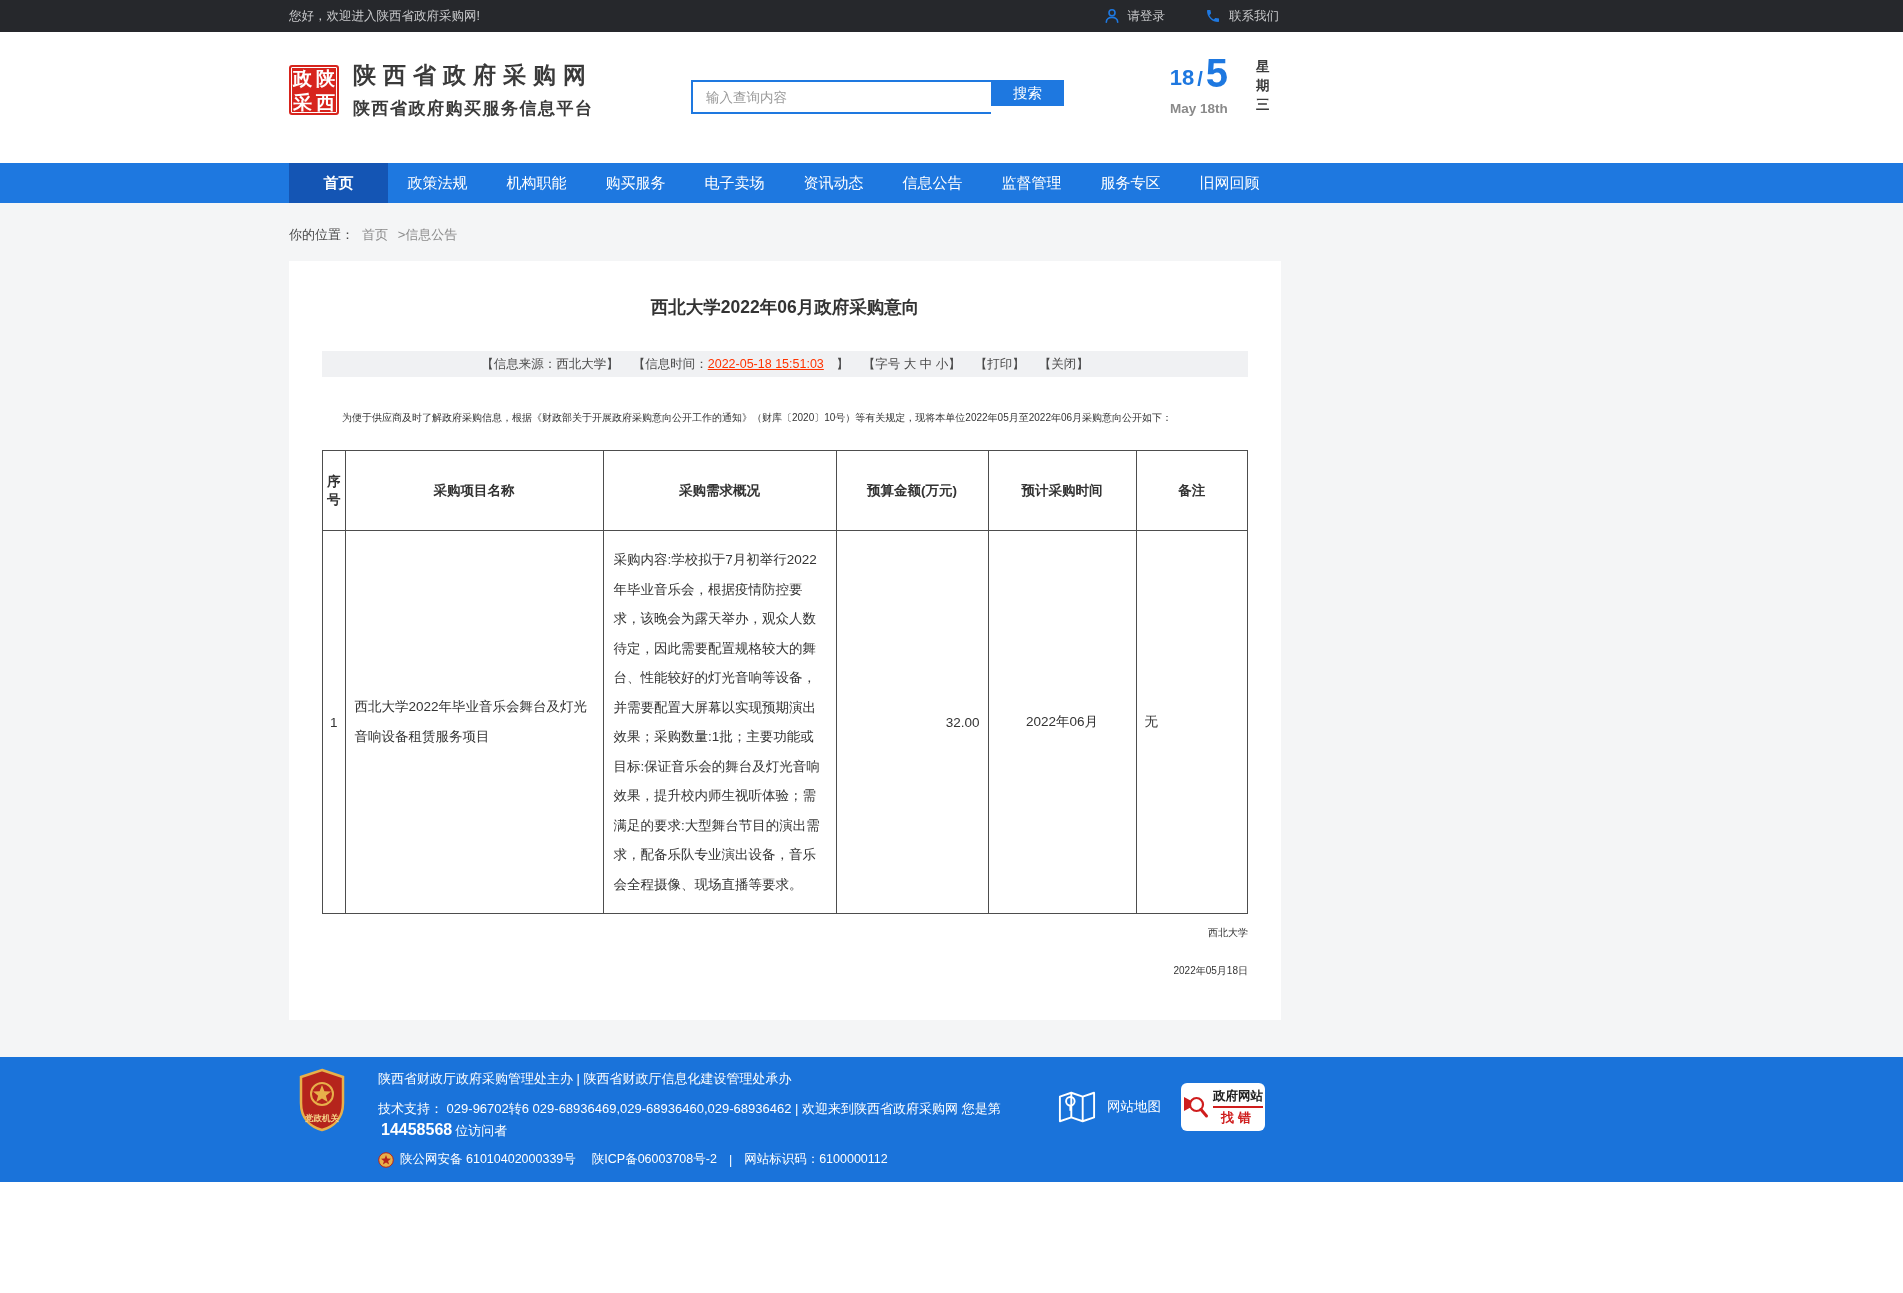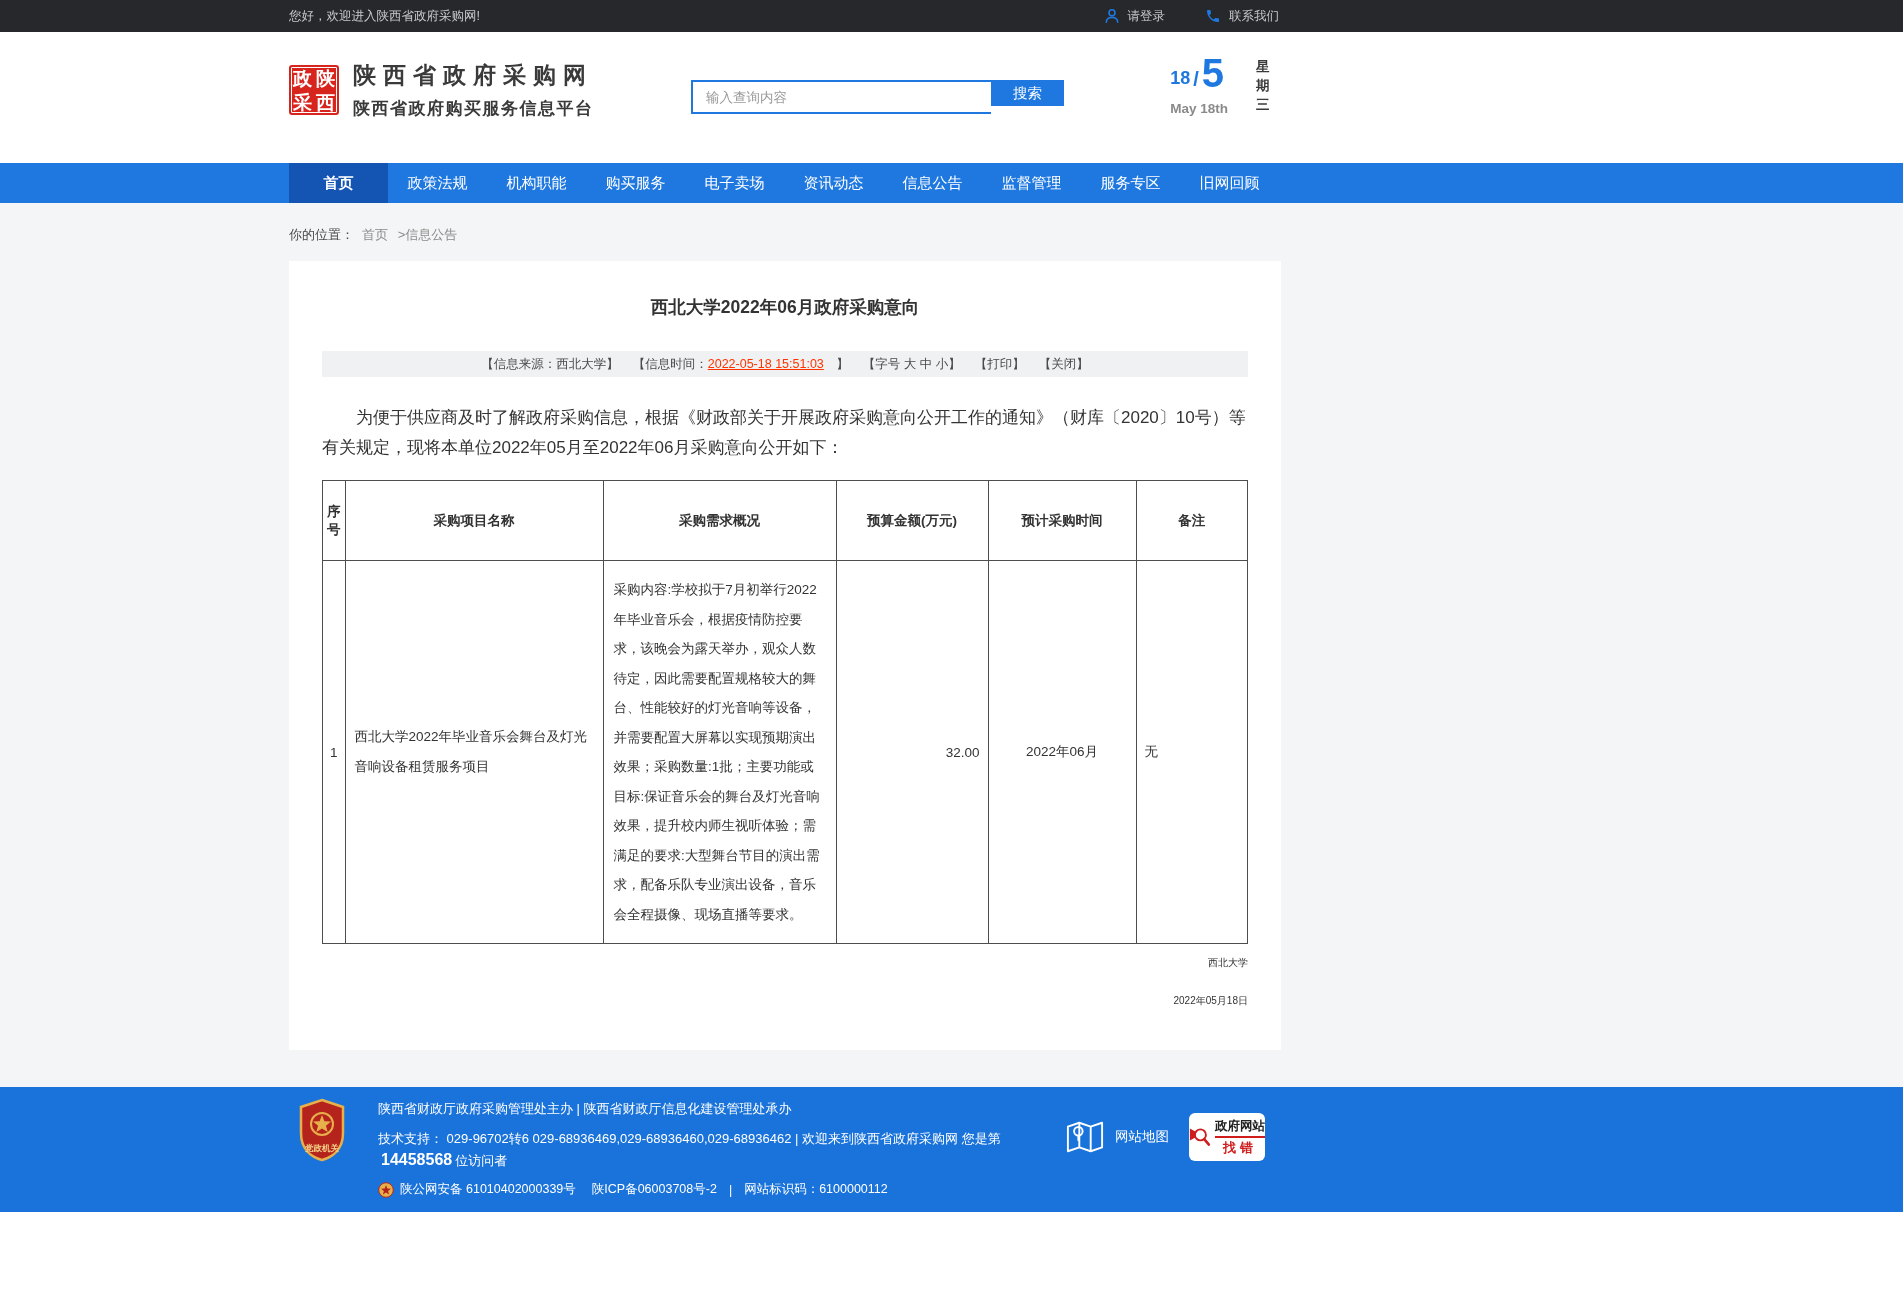--- a/index.html
+++ b/index.html
@@ -19,21 +19,21 @@
   .logo { position:absolute; left:0; top:28px; display:flex; gap:14px; align-items:center; cursor:pointer; }
   .seal { width:50px; height:50px; background:#d7241d; color:#fff; display:grid; grid-template-columns:1fr 1fr; font-weight:bold; font-size:19px; line-height:24px; text-align:center; border-radius:3px; border:2px solid #d7241d; box-shadow:inset 0 0 0 1px #fff; }
   .site-title { font-size:23px; font-weight:bold; color:#3a3a3a; letter-spacing:7px; white-space:nowrap; }
   .site-subtitle { font-size:17px; font-weight:bold; color:#3a3a3a; margin-top:6px; letter-spacing:1.5px; }
   .search { position:absolute; left:402px; top:48px; display:flex; height:34px; }
   .search-input { width:300px; height:34px; border:2px solid #1e78e0; border-right:none; padding:0 13px; font-size:13.5px; outline:none; color:#333; font-family:inherit; }
   .search-input::placeholder { color:#999; }
   .search-btn { width:73px; height:26px; background:#1e78e0; color:#fff; border:none; font-size:14.5px; cursor:pointer; font-family:inherit; }
   .datebox { position:absolute; right:10px; top:22px; display:flex; gap:28px; }
   .date-num { color:#1e78e0; font-weight:bold; display:flex; align-items:flex-end; }
-  .dd { font-size:18px; line-height:28px; }
+  .dd { font-size:22px; line-height:28px; }
   .ds { font-size:20px; line-height:26px; margin:0 3px; }
   .dm { font-size:40px; line-height:38px; }
   .date-en { color:#8a8a8a; font-weight:bold; font-size:13.5px; margin-top:9px; text-align:center; white-space:nowrap; }
   .weekday { width:15px; font-size:13.5px; font-weight:bold; color:#3a3a3a; line-height:19px; margin-top:3px; word-break:break-all; }
 
   
   .nav { height:40px; background:#1e78e0; }
   .nav-inner { display:flex; height:40px; }
   .nav-item { width:99px; text-align:center; line-height:40px; color:#fff; font-size:15px; cursor:pointer; }
   .nav-item.active { background:#1455b4; font-weight:bold; }
@@ -43,21 +43,21 @@
   .breadcrumb { padding:23px 0 17px; font-size:13px; color:#8b8b8b; }
   .bc-label { color:#4a4a4a; }
   .bc-link { color:#8b8b8b; text-decoration:none; cursor:pointer; }
   .bc-home { margin-left:8px; }
   .bc-sep { margin-left:6px; }
   .card { width:992px; margin-left:289px; background:#fff; padding:30px 33px 30px; }
   .art-title { font-size:17.5px; color:#333; text-align:center; font-weight:bold; margin-top:4px; }
   .meta { margin-top:32px; background:#f0f1f3; height:26px; line-height:26px; text-align:center; font-size:12.5px; color:#4a4a4a; display:flex; justify-content:center; gap:14px; white-space:nowrap; }
   .meta .clickable { cursor:pointer; }
   .red { color:#ff3300;text-decoration:underline; }
-  .intro { margin-top:26px; font-size:17px; line-height:30px; color:#333; text-indent:2em; }
+  .intro { margin-top:26px; font-size:10px; line-height:30px; color:#333; text-indent:2em; }
   .ptable { margin-top:17px; border-collapse:collapse; width:100%; color:#333; }
   .ptable th, .ptable td { border:1px solid #4d4d4d; }
   .ptable th { height:80px; font-size:13.5px; font-weight:bold; text-align:center; padding:0 4px; }
   .ptable tbody tr { height:362px; }
   .ptable td { font-size:13.5px; vertical-align:middle; }
   .c-no { width:19px; }
   td.c-no { text-align:center; }
   .c-name { width:258px; }
   td.c-name { padding:0 9px; line-height:30px; text-align:left; }
   .c-summary { width:233px; }
@@ -77,21 +77,21 @@
   .f-text { padding-top:13px; margin-left:89px; width:690px; font-size:13px; }
   .f-line1 { margin-bottom:10px; }
   .f-line2 { line-height:21px; }
   .count { font-size:16px; font-weight:bold; margin:0 3px; }
   .f-line3 { margin-top:10px; font-size:12.5px; display:flex; align-items:center; }
   .f-line3 .gongan { margin-left:6px; cursor:pointer; }
   .f-line3 .icp { margin-left:16px; cursor:pointer; }
   .fsep { margin:0 12px; }
   .f-right { position:absolute; right:16px; top:26px; display:flex; align-items:center; gap:20px; }
   .sitemap { display:flex; align-items:center; gap:11px; font-size:13.5px; cursor:pointer; color:#fff; }
-  .err-badge { background:#fff; border-radius:6px; width:76px; height:48px; display:flex; align-items:center; justify-content:center; gap:4px; cursor:pointer; }
+  .err-badge { background:#fff; border-radius:6px; width:84px; height:48px; display:flex; align-items:center; justify-content:center; gap:4px; cursor:pointer; }
   .eb-text { display:flex; flex-direction:column; align-items:center; }
   .eb1 { color:#222; font-weight:bold; font-size:12.5px; border-bottom:2px solid #cf1d1d; padding-bottom:1px; white-space:nowrap; }
   .eb2 { color:#cf1d1d; font-weight:bold; font-size:13px; letter-spacing:4px; margin-top:1px; }
 </style>
 </head>
 <body>
 
 <div class="page">
 
   <div class="topbar">

